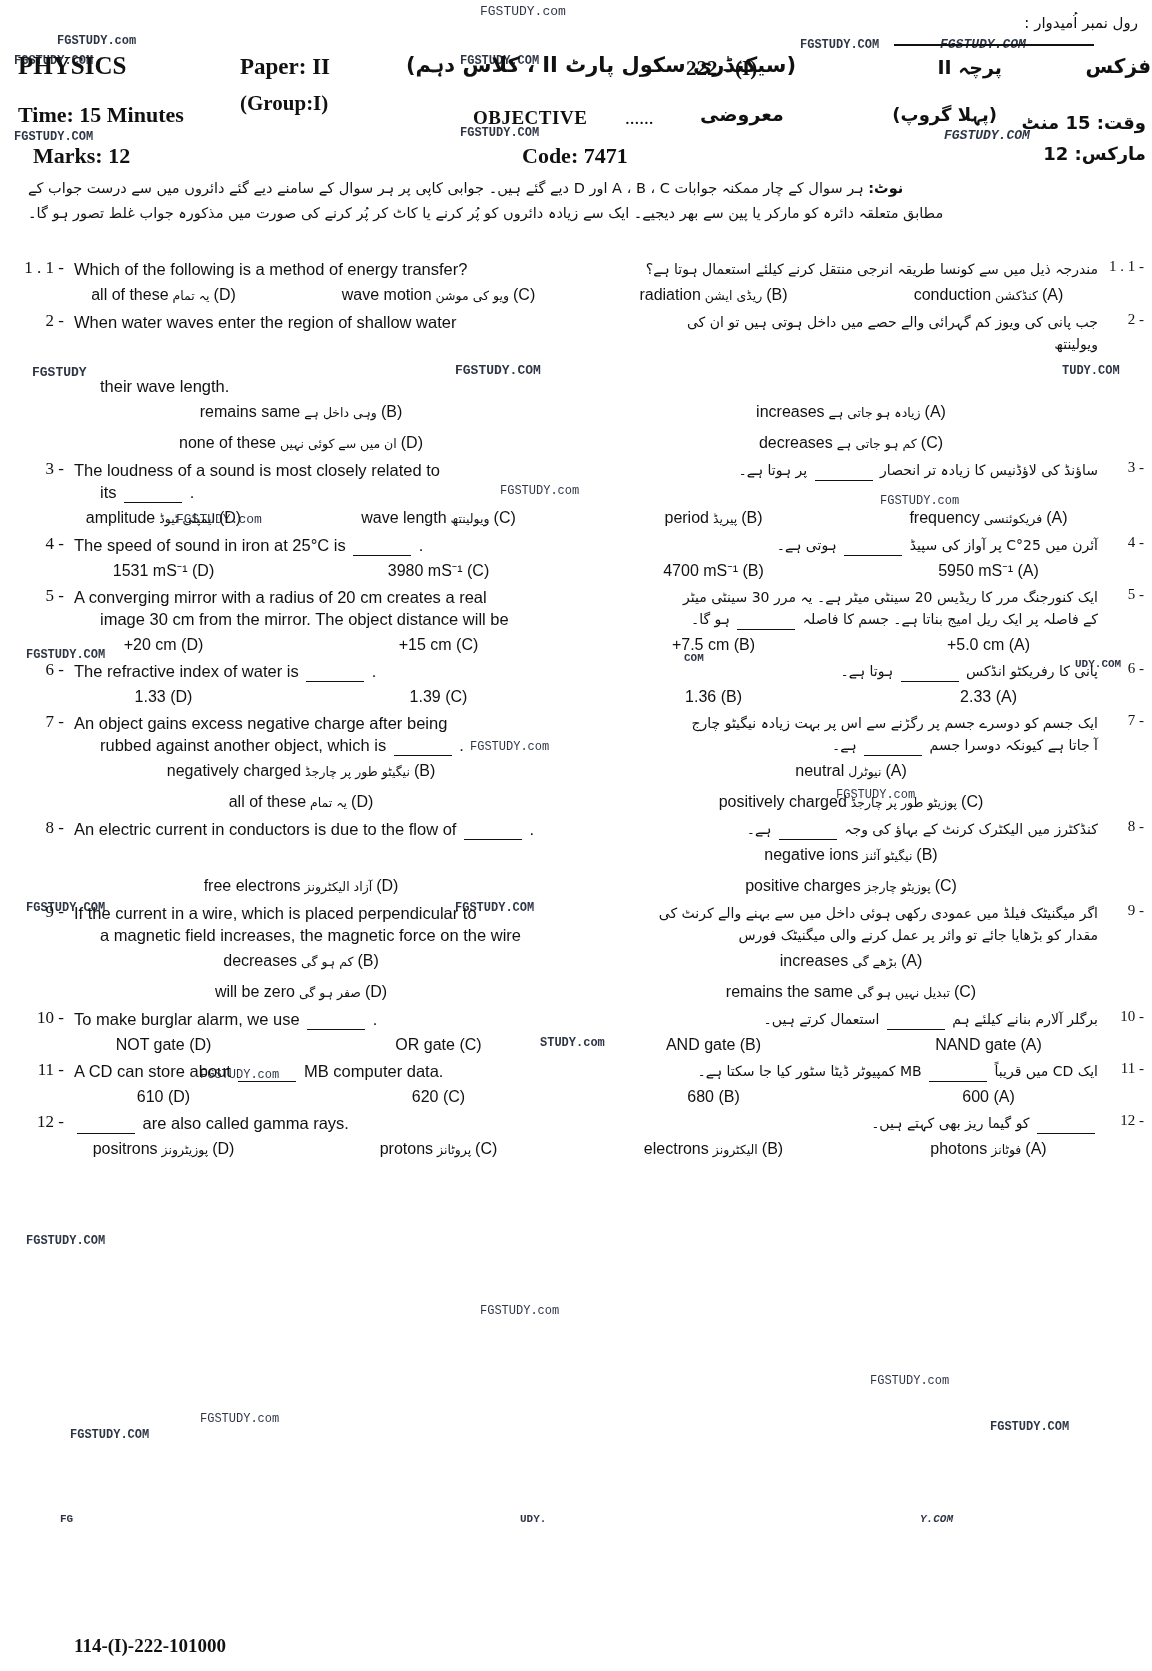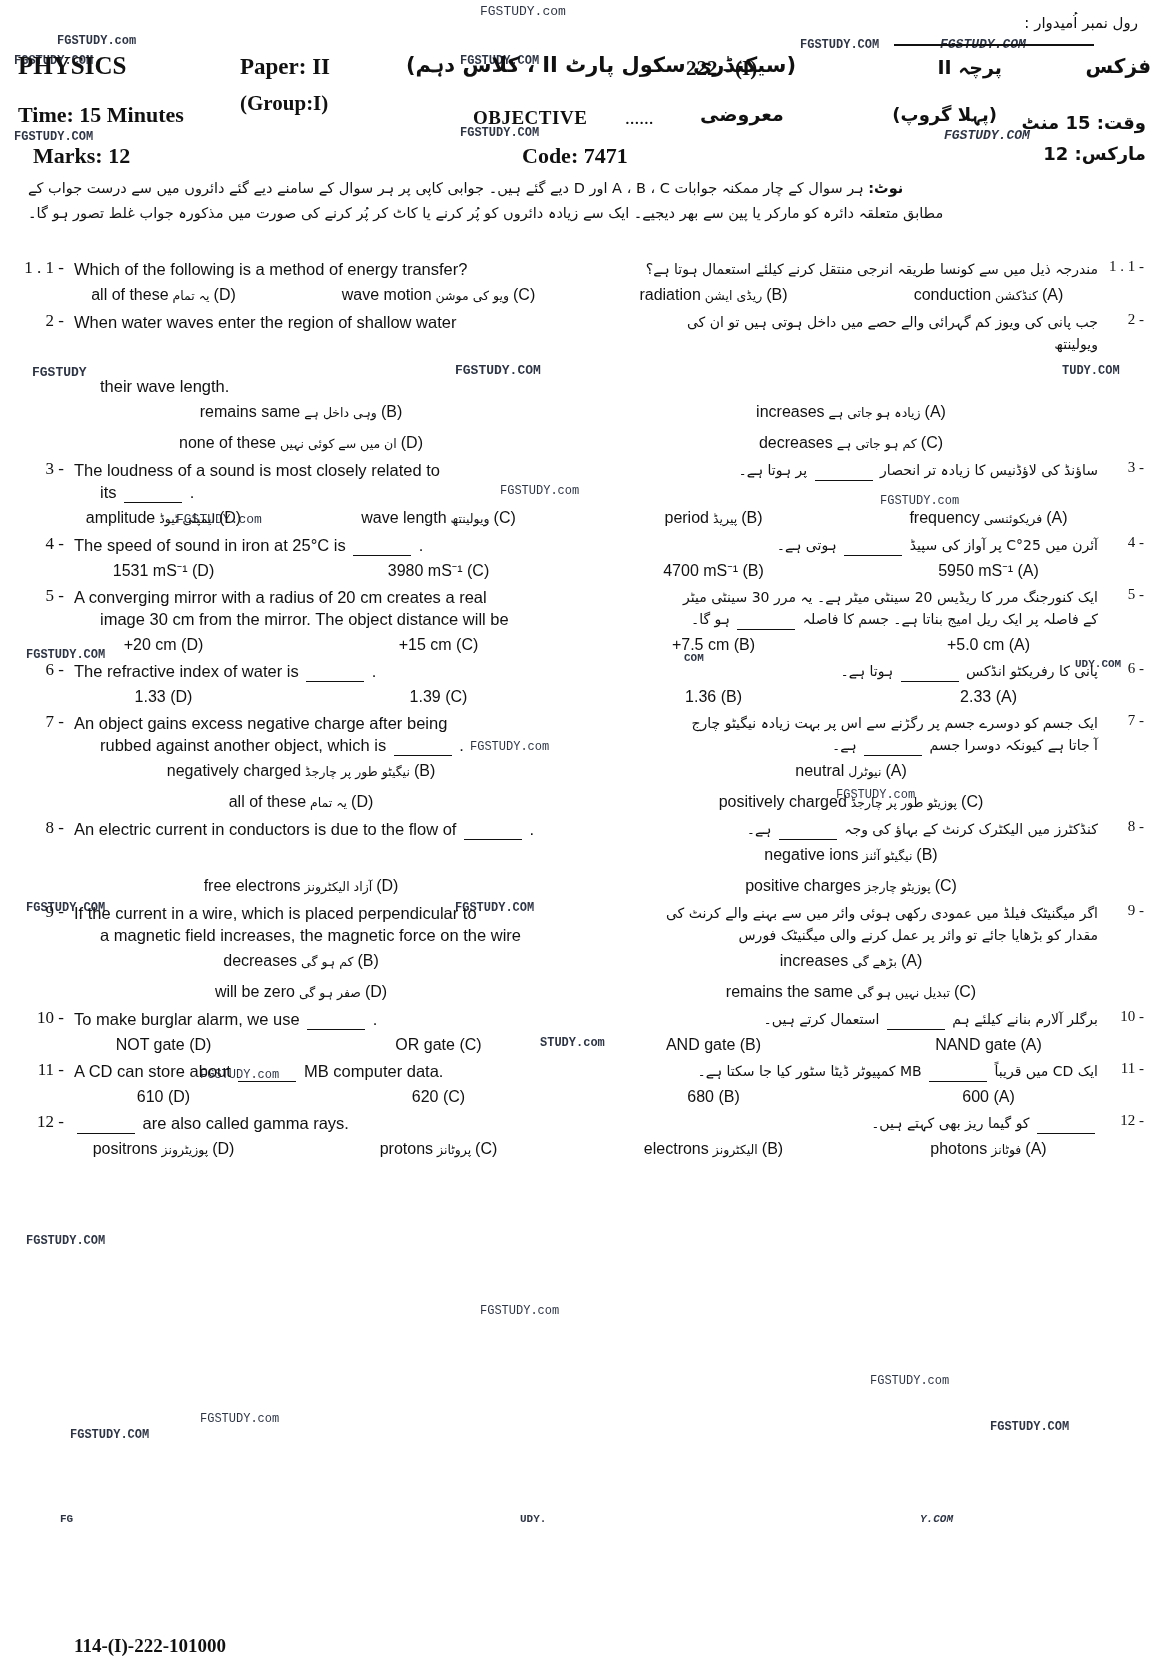--- a/index.html
+++ b/index.html
@@ -346,21 +346,21 @@
         </div>
         <div class="opts two">
           <div class="opt"><span class="key">(C)</span><span class="ua">پوزیٹو چارجز</span><span class="en">positive charges</span></div>
           <div class="opt"><span class="key">(D)</span><span class="ua">آزاد الیکٹرونز</span><span class="en">free electrons</span></div>
         </div>
       </div>
       <div class="q">
         <div class="qrow">
           <div class="qnum">9 -</div>
           <div class="qen">If the current in a wire, which is placed perpendicular to</div>
-          <div class="qur">اگر میگنیٹک فیلڈ میں عمودی رکھی ہوئی وائر میں سے بہنے والے کرنٹ کی</div>
+          <div class="qur">اگر میگنیٹک فیلڈ میں عمودی رکھی ہوئی داخل میں سے بہنے والے کرنٹ کی</div>
           <div style="flex: 0 0 44px; text-align: right; padding-right: 8px; font-size: 15px; font-family: &quot;Liberation Serif&quot;, serif;">9 -</div>
         </div>
         <div class="qrow qcont">
           <div class="qnum">.</div>
           <div class="qen" style="padding-left: 26px;">a magnetic field increases, the magnetic force on the wire</div>
           <div class="qur">مقدار کو بڑھایا جائے تو وائر پر عمل کرنے والی میگنیٹک فورس</div>
           <div style="flex: 0 0 44px;"></div>
         </div>
         <div class="opts two">
           <div class="opt"><span class="key">(A)</span><span class="ua">بڑھے گی</span><span class="en">increases</span></div>

